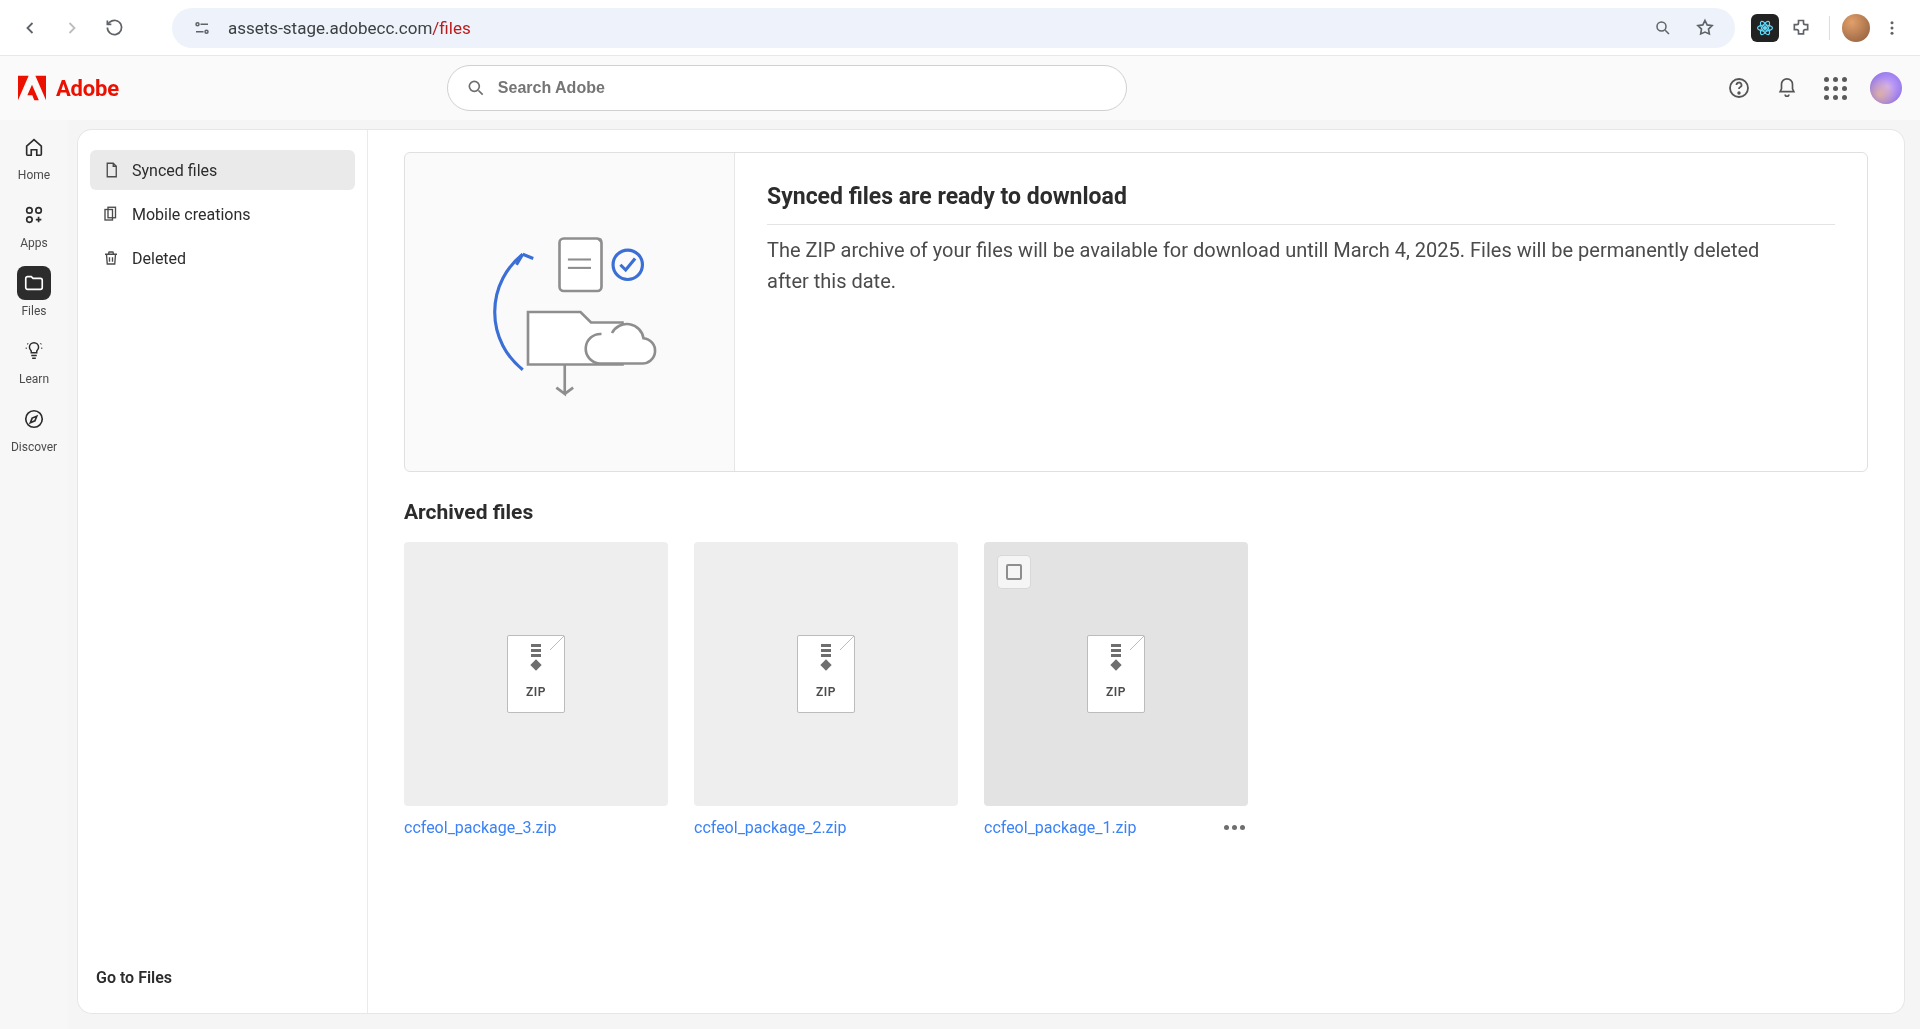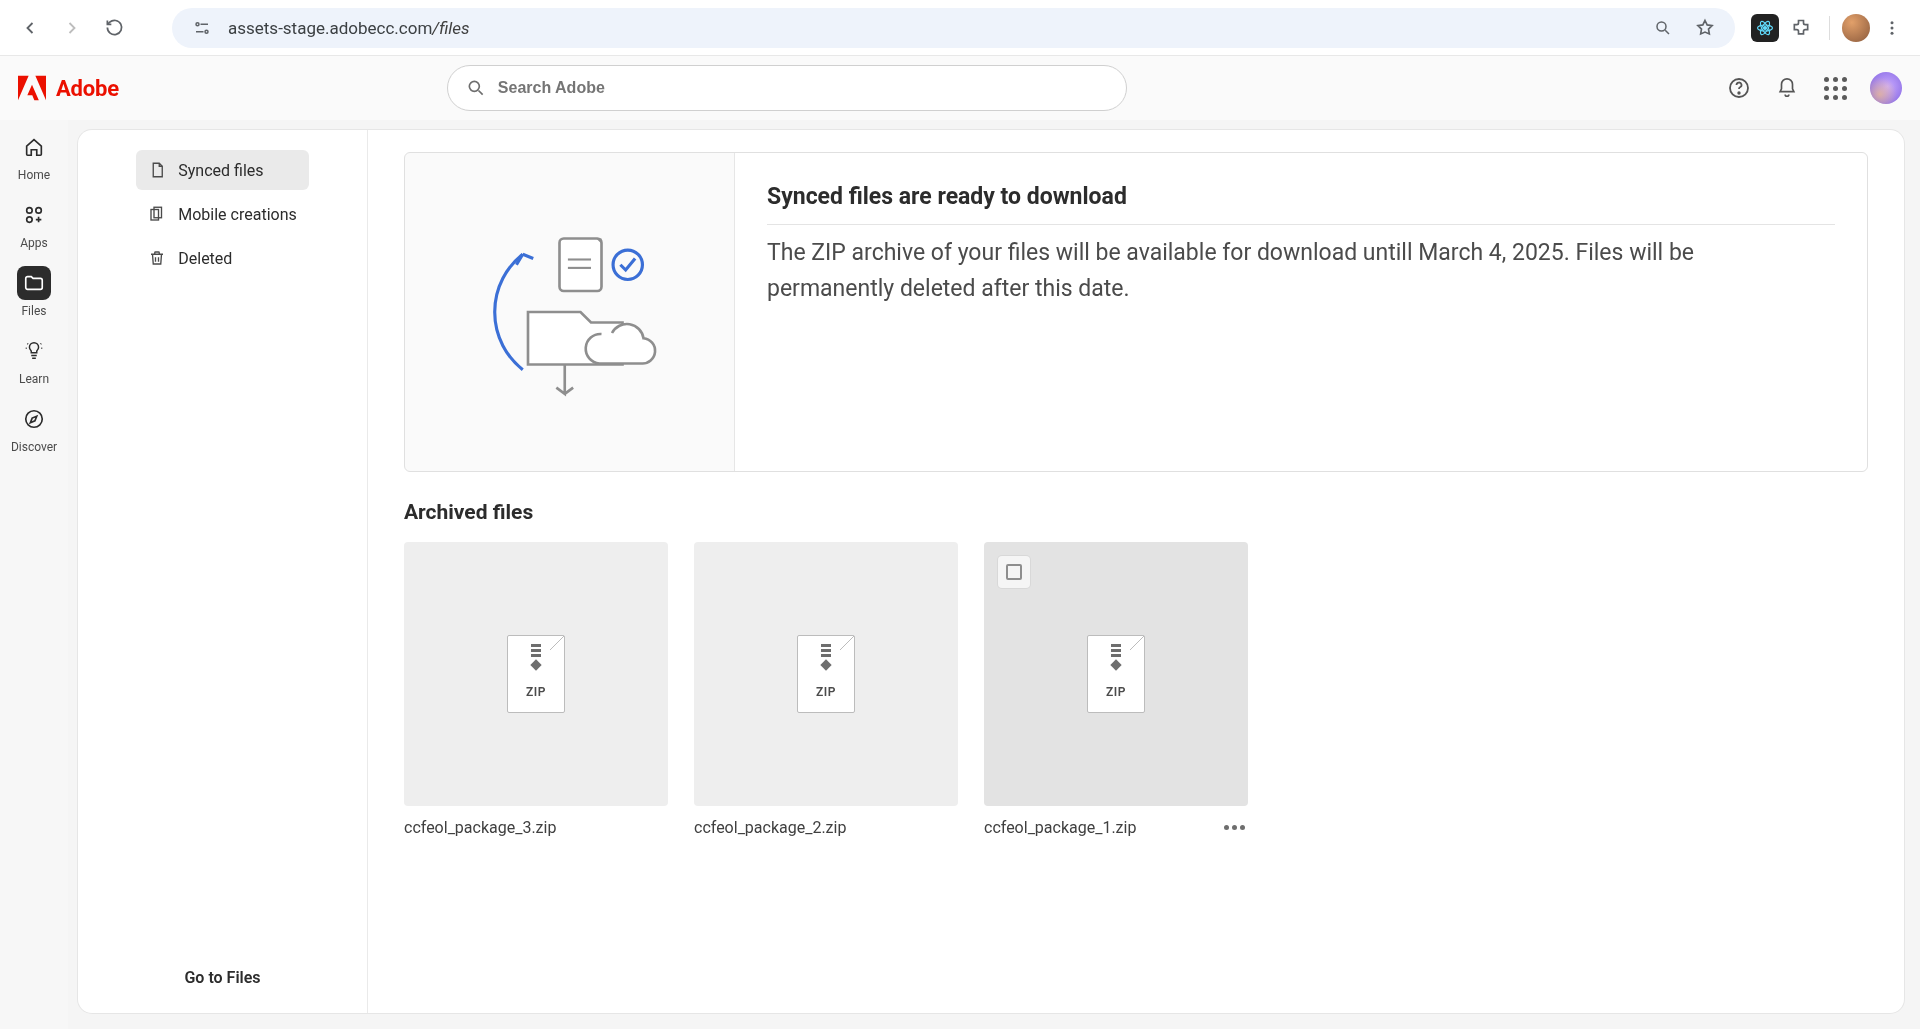--- a/index.html
+++ b/index.html
@@ -4,21 +4,21 @@
 <style>
 * { margin: 0; padding: 0; box-sizing: border-box; }
 body { font-family: -apple-system, BlinkMacSystemFont, "Segoe UI", Roboto, Helvetica, Arial, sans-serif; background: #f7f7f7; color: #2c2c2c; width: 1920px; height: 1029px; overflow: hidden; }
 
 
 .browser-bar { height: 56px; background: #fff; display: flex; align-items: center; padding: 0 12px; gap: 6px; border-bottom: 1px solid #e8e8e8; }
 .nav-btn { width: 36px; height: 36px; display: flex; align-items: center; justify-content: center; border-radius: 50%; cursor: pointer; color: #5f6368; }
 .nav-btn.disabled { color: #bdbdbd; }
 .url-bar { flex: 1; height: 40px; background: #eef3fb; border-radius: 20px; display: flex; align-items: center; padding: 0 14px; gap: 10px; margin: 0 10px; }
 .url-text { font-size: 17px; color: #3c4043; }
-.url-text .slash-path { color: #404040; font-style: italic; }
+.url-text .slash-path { color: #b91c1c; }
 .chrome-icon { width: 32px; height: 32px; display:flex; align-items:center; justify-content:center; color:#5f6368; }
 .ext-badge { width: 28px; height: 28px; background:#222; border-radius:6px; display:flex; align-items:center; justify-content:center; color:#61dafb; font-size:18px; }
 .avatar-chrome { width: 28px; height:28px; border-radius:50%; background: radial-gradient(circle at 35% 30%, #e2a06a, #8b5a3c); }
 .divider-v { width:1px; height:24px; background:#ddd; margin:0 6px; }
 
 
 .page { height: calc(1029px - 56px); display: flex; flex-direction: column; }
 
 
 .adobe-header { height: 64px; background:#fafafa; display:flex; align-items:center; padding: 0 18px; gap: 14px; }
@@ -39,49 +39,49 @@
 
 .main-row { flex:1; display:flex; background:#f5f5f5; min-height:0; }
 .left-rail { width: 68px; background:#f7f7f7; display:flex; flex-direction:column; align-items:center; padding-top: 10px; gap: 16px; }
 .rail-item { width:54px; display:flex; flex-direction:column; align-items:center; gap:4px; cursor:pointer; color:#2c2c2c; }
 .rail-icon { width:34px; height:34px; display:flex; align-items:center; justify-content:center; border-radius:8px; }
 .rail-item.active .rail-icon { background:#2c2c2c; color:#fff; }
 .rail-label { font-size:12px; color:#4b4b4b; }
 
 
 .content-card { flex:1; background:#fff; margin: 10px 16px 16px 10px; border-radius:14px; display:flex; box-shadow: 0 0 0 1px #e6e6e6; min-height:0; }
-.side-nav { width: 290px; border-right:1px solid #eaeaea; padding: 20px 12px; display:flex; flex-direction:column;align-items:center; }
+.side-nav { width: 290px; border-right:1px solid #eaeaea; padding: 20px 12px; display:flex; flex-direction:column; }
 .side-nav-items { display:flex; flex-direction:column; gap:4px; }
 .side-item { height:40px; border-radius:6px; display:flex; align-items:center; gap:12px; padding:0 12px; font-size:16px; color:#2c2c2c; cursor:pointer; }
 .side-item.active { background:#eaeaea; }
 .side-item svg { width:18px; height:18px; color:#4b4b4b; flex-shrink:0; }
 .side-footer { margin-top:auto; padding: 12px 6px 6px; font-size:16px; font-weight:600; }
 
 .main-area { flex:1; padding: 22px 36px; overflow:auto; }
 .banner { border:1px solid #e0e0e0; border-radius:6px; display:flex; min-height: 320px; margin-bottom: 28px; background:#fafafa; }
 .banner-illus { width: 330px; border-right:1px solid #e6e6e6; display:flex; align-items:center; justify-content:center; }
 .banner-text { flex:1; padding: 30px 32px; background:#fff; border-top-right-radius:6px; border-bottom-right-radius:6px; }
 .banner-title { font-size:23px; font-weight:700; color:#2c2c2c; padding-bottom:14px; border-bottom:1px solid #e4e4e4; margin-bottom:10px; }
-.banner-desc { font-size:23px; color:#4b4b4b; line-height:1.55; max-width: 1000px; }
+.banner-desc { font-size:20px; color:#4b4b4b; line-height:1.55; max-width: 1000px; }
 
 .section-title { font-size:21px; font-weight:700; margin: 6px 0 18px; }
 .files-grid { display:flex; gap: 26px; }
 .file-card { width: 264px; }
 .file-thumb { width:264px; height:264px; background:#eeeeee; border-radius:4px; display:flex; align-items:center; justify-content:center; position:relative; }
 .file-card.hover .file-thumb { background:#e3e3e3; }
 .file-check { position:absolute; top:14px; left:14px; width:32px; height:32px; background:#f5f5f5; border-radius:4px; display:flex; align-items:center; justify-content:center; box-shadow:0 0 0 1px #d8d8d8; }
 .file-check-box { width:16px; height:16px; border:2px solid #8e8e8e; border-radius:2px; }
 .zip-doc { width:58px; height:78px; background:#fff; border:1px solid #bcbcbc; border-radius:2px; position:relative; display:flex; flex-direction:column; align-items:center; justify-content:flex-end; padding-bottom:13px; }
 .zip-doc::before { content:""; position:absolute; top:0; right:0; width:14px; height:14px; background:linear-gradient(135deg, transparent 49%, #bcbcbc 50%, #fff 52%); }
 .zip-zipper { position:absolute; top:8px; display:flex; flex-direction:column; align-items:center; gap:2px; }
 .zip-zipper .seg { width:10px; height:3px; background:#6e6e6e; }
 .zip-zipper .diamond { width:8px; height:8px; background:#6e6e6e; transform:rotate(45deg); margin-top:2px; }
 .zip-label { font-size:12px; font-weight:600; color:#4b4b4b; letter-spacing:0.5px; }
 .file-row { display:flex; align-items:center; justify-content:space-between; margin-top:12px; }
-.file-name { font-size:16px; color:#404040; }
+.file-name { font-size:16px; color:#3b82f6; }
 .more-dots { width:28px; display:flex; gap:3px; align-items:center; justify-content:center; cursor:pointer; }
 .more-dots span { width:5px; height:5px; border-radius:50%; background:#6e6e6e; }
 </style>
 </head>
 <body>
 
 <div class="browser-bar">
   <div class="nav-btn">
     <svg width="20" height="20" viewBox="0 0 24 24" fill="none" stroke="currentColor" stroke-width="2.2">
         <path d="M15 18l-6-6 6-6"></path>

